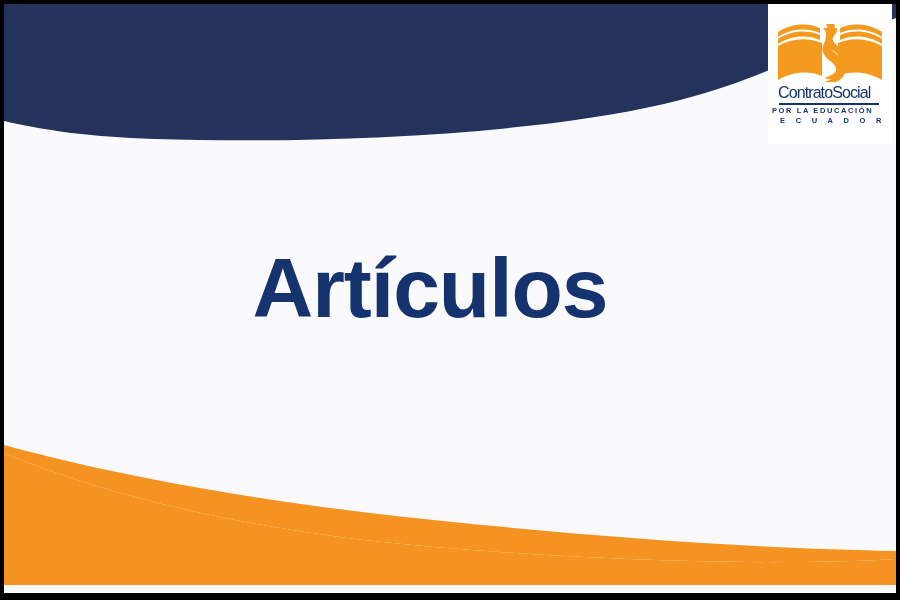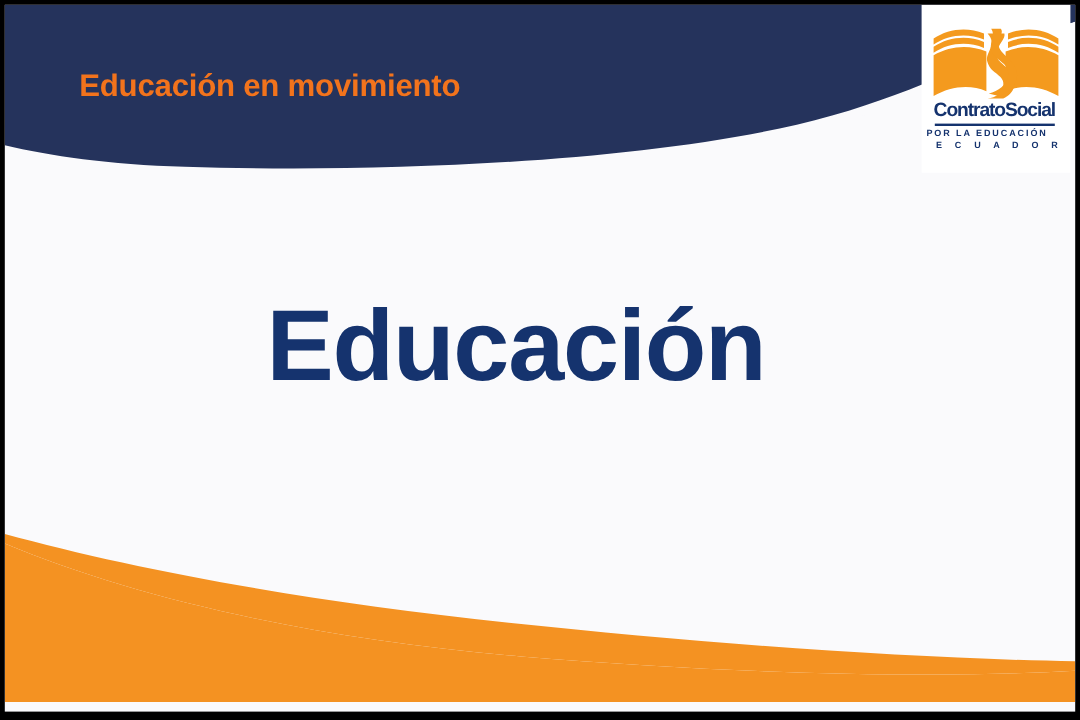--- a/index.html
+++ b/index.html
@@ -97,21 +97,21 @@
     top: 14px;
     width: 108px;
     height: 66px;
   }
   .logo-wordmark {
     position: absolute;
     left: 10px;
     top: 81px;
     width: 106px;
     font-size: 16px;
-    font-weight: bold;
+    font-weight: normal;
     color: #15336e;
     letter-spacing: -0.9px;
     white-space: nowrap;
     line-height: 1;
   }
   .logo-rule {
     position: absolute;
     left: 11px;
     top: 99px;
     width: 100px;
@@ -186,24 +186,23 @@
                C770,133 600,128 430,114
                C260,100 110,66 0,20 Z" fill="#f49222"></path>
       <path d="M0,20
                C110,66 260,100 430,114
                C600,128 770,133 892,126
                L892,118
                C760,116 590,104 420,86
                C250,68 110,42 0,12 Z" fill="#f49222"></path>
     </svg>
 
-    <div class="tagline">Educación en movimiento</div>
 
     <div class="title-area">
-      <span class="title">Educación</span>
+      <span class="title">Artículos</span>
     </div>
 
     <div class="logo-box">
       <svg class="logo-mark" viewBox="0 0 108 66" aria-hidden="true">
 
         <path d="M2,14 C14,6 30,4 44,10 L44,15 C30,9 14,11 2,19 Z" fill="#f49a1e"></path>
         <path d="M2,21 C14,13 30,11 44,17 L44,22 C30,16 14,18 2,26 Z" fill="#f49a1e"></path>
 
         <path d="M106,14 C94,6 78,4 64,10 L64,15 C78,9 94,11 106,19 Z" fill="#f49a1e"></path>
         <path d="M106,21 C94,13 78,11 64,17 L64,22 C78,16 94,18 106,26 Z" fill="#f49a1e"></path>

